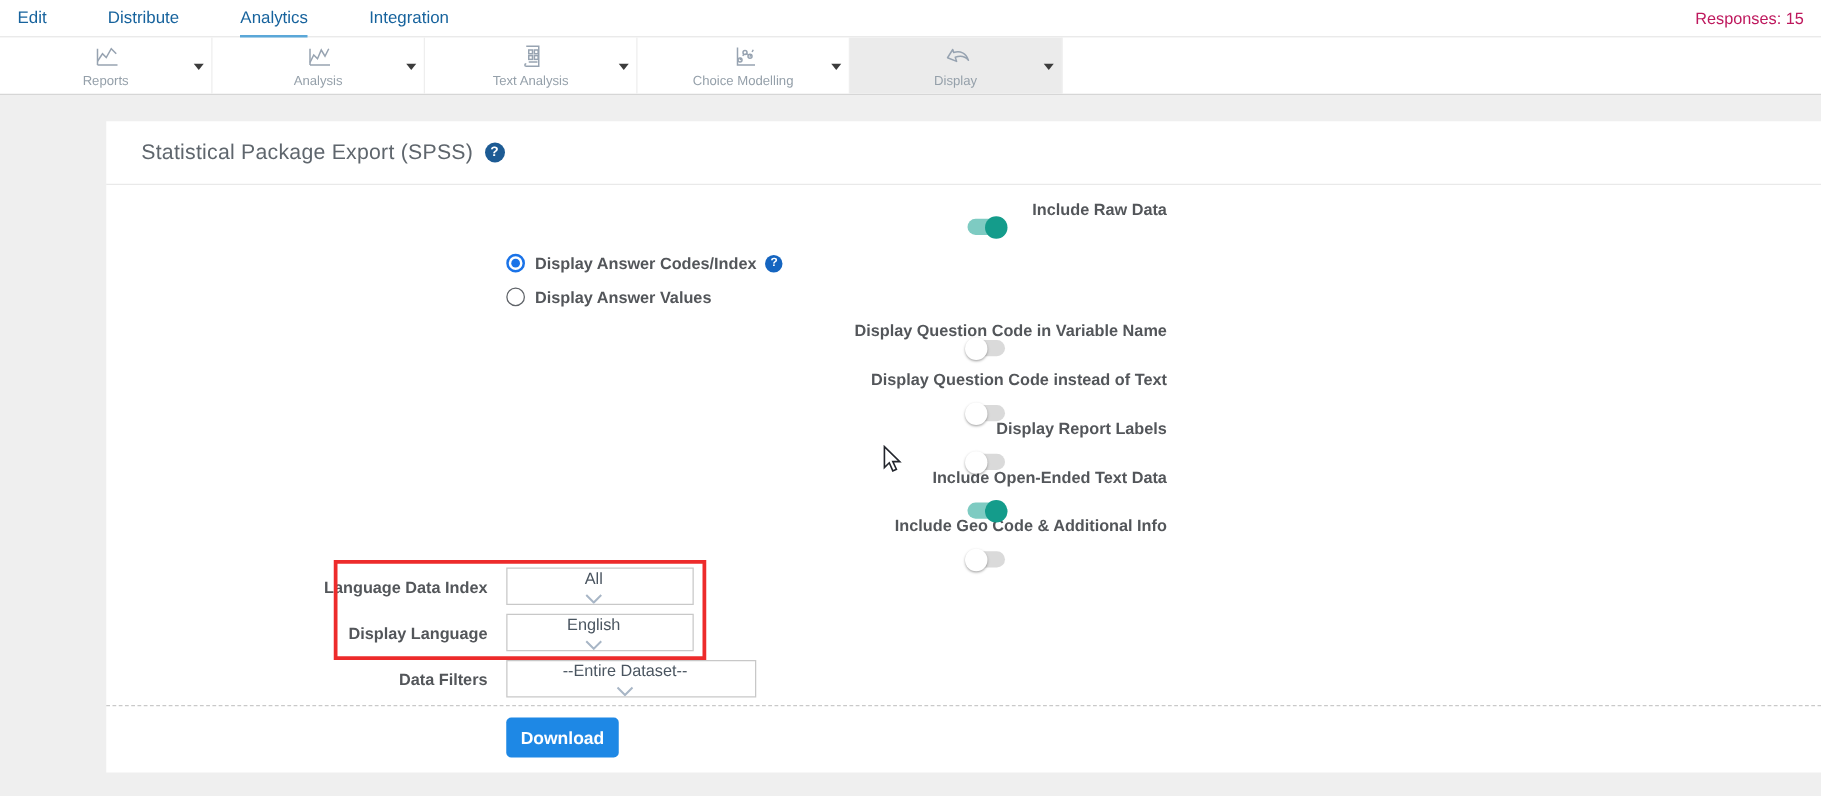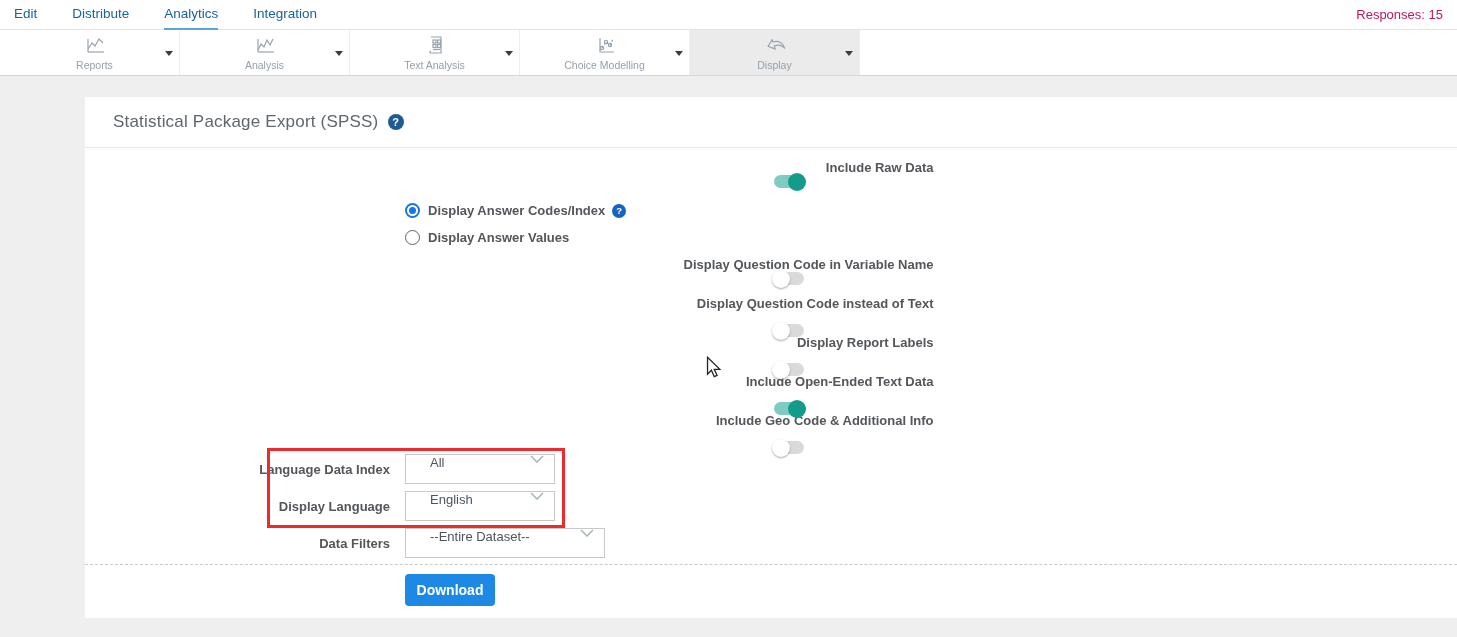--- a/index.html
+++ b/index.html
@@ -2,28 +2,28 @@
 <html><head>
 <meta charset="utf-8">
 <style>
   * { margin:0; padding:0; box-sizing:border-box; }
   html,body { width:1457px; height:637px; overflow:hidden; }
   body { font-family:"Liberation Sans", sans-serif; background:#efefef; position:relative; }
 
   
   .topnav { height:30px; background:#fff; border-bottom:1px solid #e3e3e3;
             display:flex; align-items:center; padding:0 14px; }
-  .topnav-left { display:flex; gap:35px; }
+  .topnav-left { display:flex; gap:49px; }
   .nav-item { color:#17639d; font-size:13.5px; font-weight:500; cursor:pointer; line-height:28px; }
   .nav-item.active { border-bottom:2px solid #5aa7d8; }
   .topnav-right { margin-left:auto; color:#be185d; font-size:13px; font-weight:500; }
 
   
   .toolbar { height:46px; background:#fff; border-bottom:1px solid #d6d6d6;
-             display:flex; padding-left:10px; }
+             display:flex; }
   .tool-section { width:170px; position:relative; display:flex; flex-direction:column;
                   align-items:center; justify-content:center; border-right:1px solid #eeeeee; cursor:pointer; }
   .tool-section.active { background:#ebebeb; }
   .tool-icon { height:22px; display:flex; align-items:flex-end; justify-content:center; }
   .tool-icon svg { stroke:#97a3b1; fill:none; stroke-width:1.2; }
   .tool-label { font-size:10.5px; color:#95a0aa; margin-top:3px; }
   .tool-caret { position:absolute; right:6px; top:21px; width:0; height:0;
                 border-left:4px solid transparent; border-right:4px solid transparent;
                 border-top:5px solid #3c3c3c; cursor:pointer; }
 
@@ -61,21 +61,21 @@
            display:inline-flex; align-items:center; justify-content:center; }
   .radio.unselected { border:1.5px solid #5f6368; }
   .radio.selected { border:2px solid #1a73e8; }
   .radio.selected::after { content:""; width:7px; height:7px; border-radius:50%; background:#1a73e8; }
   .radio-label { margin-left:8px; font-size:13px; font-weight:bold; color:#53565a; }
 
   
   .select-row { height:30px; margin-top:7px; }
   .select-row.first { margin-top:11px; }
   .select { height:30px; border:1px solid #c8c8c8; background:#fff; display:flex;
-            padding:0 10px 0 24px; cursor:pointer; }
+            align-items:center; padding:0 10px 0 0; cursor:pointer;flex-direction:column; }
   .select-value { font-size:13px; color:#4a5560; flex:1; }
   .select .chevron { stroke:#a8b6c6; fill:none; stroke-width:1.6; }
 
   .dashed-divider { margin-top:6px; border-top:1px dashed #c9c9c9; }
 
   .download-row { margin:9px 0 0 320px; }
   .download-btn { width:90px; height:32px; background:#1e88e5; color:#fff; border:none;
                   border-radius:4px; font-size:14px; font-weight:bold; cursor:pointer;
                   font-family:"Liberation Sans", sans-serif; }
 

